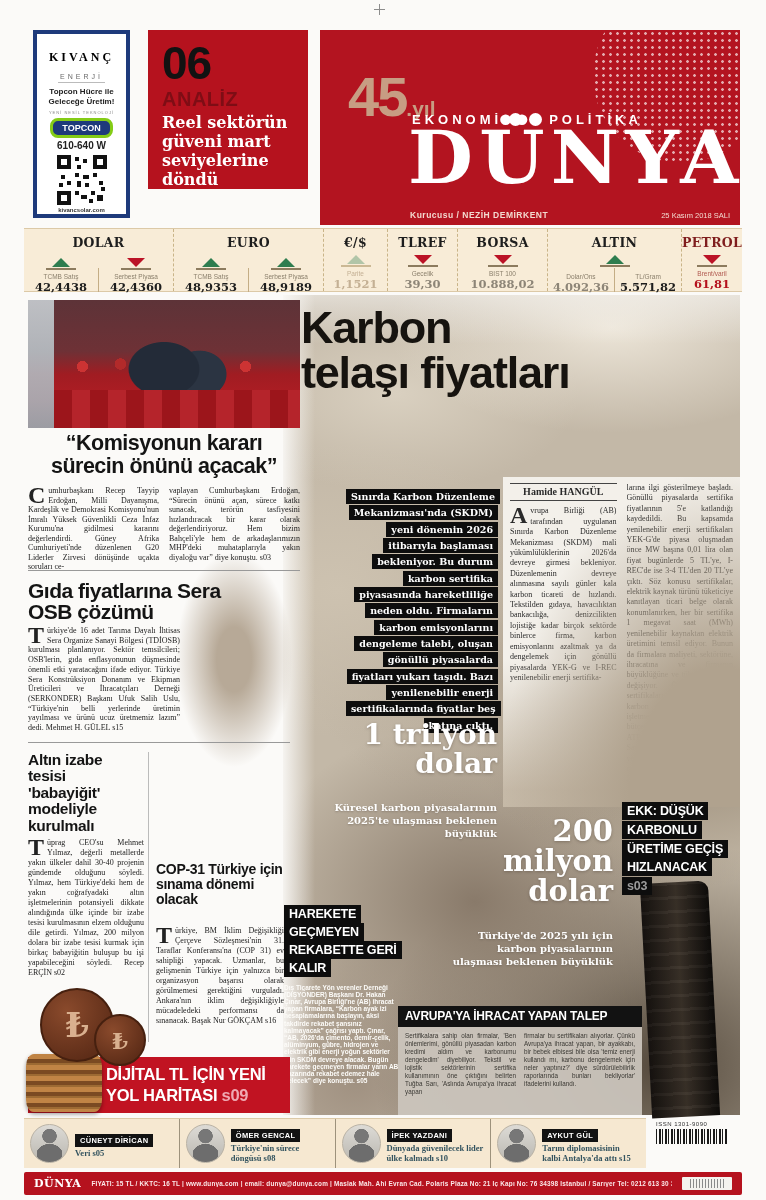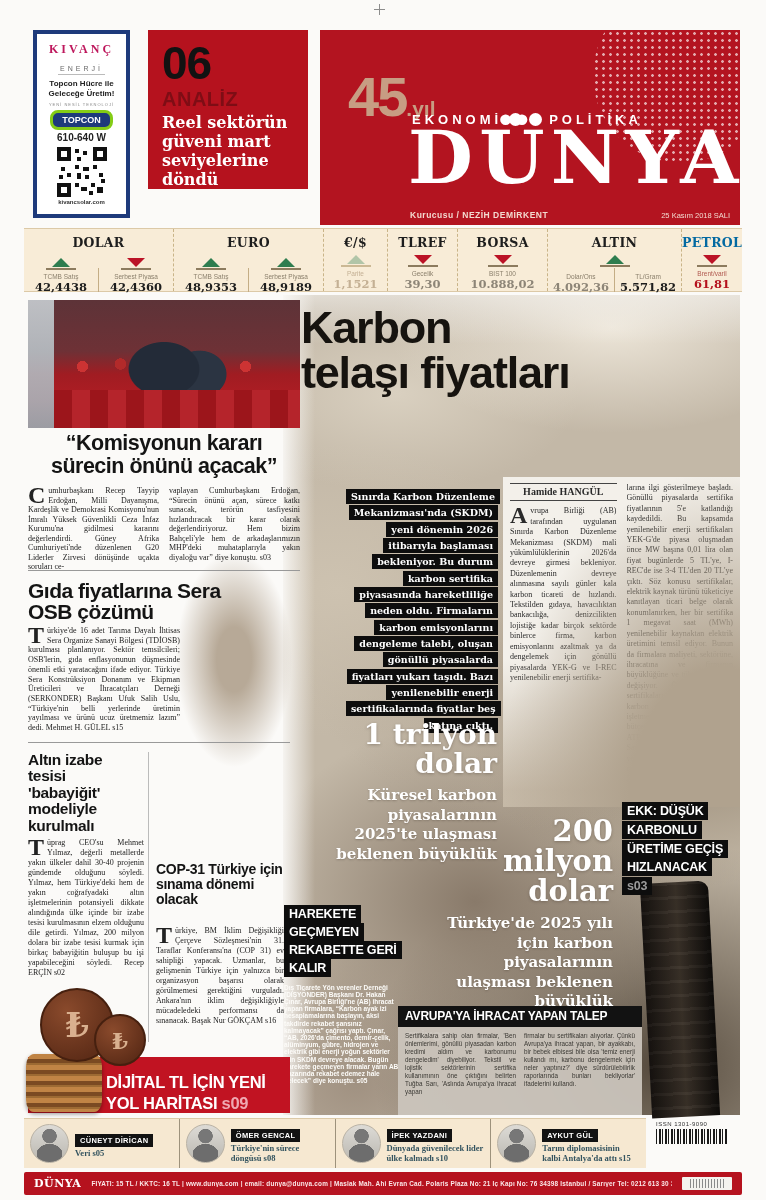--- a/index.html
+++ b/index.html
@@ -9,21 +9,21 @@
 
   
   .cross{left:374px;top:4px;width:11px;height:11px;}
   .cross:before,.cross:after{content:"";position:absolute;background:#8d8d8d;}
   .cross:before{left:5px;top:0;width:1px;height:11px;}
   .cross:after{left:0;top:5px;width:11px;height:1px;}
 
   
   .adbox{left:33px;top:30px;width:97px;height:188px;background:#fff;border:4px solid #1e3a7b;
          box-sizing:border-box;text-align:center;padding-top:8px;}
-  .ad-brand{font-family:"Liberation Serif",serif;font-size:12px;letter-spacing:3px;color:#be185d;font-weight:bold;}
+  .ad-brand{font-family:"Liberation Serif",serif;font-size:12px;letter-spacing:3px;color:#000000;font-weight:bold;margin-top:8px;}
   .ad-brand2{font-size:7px;letter-spacing:3px;color:#6a6a6a;border-bottom:1px solid #bbb;display:inline-block;padding:1px 2px 2px;margin-bottom:4px;}
   .ad-line{font-size:8px;font-weight:bold;color:#222;line-height:1.25;}
   .ad-tiny{font-size:4px;color:#888;margin:3px 0 2px;letter-spacing:1px;}
   .ad-pill{display:inline-block;background:#1e3a7b;color:#fff;font-weight:bold;font-size:9px;
            border-radius:8px;padding:2px 9px;border:3px solid #84cc16;}
   .ad-watt{font-size:10px;font-weight:bold;color:#222;margin-top:2px;}
   .ad-qr{margin:4px auto 2px;display:block;}
   .ad-url{font-size:6px;font-weight:bold;color:#333;}
 
   
@@ -113,21 +113,21 @@
                  linear-gradient(180deg,rgba(243,240,234,0) 55%,rgba(193,180,161,.9) 95%);}
 
   
   .ekk{left:622px;top:802px;width:118px;font-weight:800;font-size:12.5px;line-height:1.5;color:#fff;letter-spacing:-.2px;}
   .ekk .pg{color:#9b9b9b;font-weight:bold;}
 
   
   .stat{text-align:right;color:#fff;}
   .stat .sval{font-family:"DejaVu Serif",serif;font-weight:bold;line-height:1.04;white-space:pre-line;
               text-shadow:0 1px 3px rgba(60,50,40,.35);}
-  .stat .scap{font-family:"DejaVu Serif",serif;font-weight:bold;font-size:15px;line-height:1.3;margin-top:8px;
+  .stat .scap{font-family:"DejaVu Serif",serif;font-weight:bold;font-size:10px;line-height:1.3;margin-top:23px;
               text-shadow:0 1px 2px rgba(60,50,40,.3);}
   .stat1{left:327px;top:720px;width:170px;}
   .stat1 .sval{font-size:28px;}
   .stat2{left:445px;top:816px;width:168px;}
   .stat2 .sval{font-size:29px;}
 
   
   .harekete{left:284px;top:905px;width:130px;}
   .hk-title{font-weight:800;font-size:12.5px;line-height:1.45;color:#fff;letter-spacing:-.2px;}
   .hk-body{margin-top:6px;width:117px;font-size:6.5px;line-height:7.2px;color:#fdfcf9;font-weight:bold;text-align:left;}
@@ -171,21 +171,21 @@
            letter-spacing:-.3px;white-space:pre-line;}
   .altin-body{left:28px;top:838px;width:116px;font-family:"Liberation Serif",serif;font-size:8px;
               line-height:10px;color:#222;text-align:justify;}
   .vline{left:148px;top:752px;width:1px;height:290px;background:#bbb;}
   .h-cop{left:156px;top:862px;width:128px;font-weight:bold;font-size:14px;line-height:1.08;color:#141414;letter-spacing:-.3px;}
   .cop-body{left:156px;top:926px;width:128px;font-family:"Liberation Serif",serif;font-size:8px;
             line-height:10px;color:#222;text-align:justify;}
 
   
   .dijital{left:28px;top:1057px;width:262px;height:56px;background:#c11322;}
-  .dij-text{position:absolute;left:78px;top:15px;color:#fff;font-weight:800;font-size:16.5px;line-height:1.25;letter-spacing:-.3px;}
+  .dij-text{position:absolute;left:78px;top:7px;color:#fff;font-weight:800;font-size:16.5px;line-height:1.25;letter-spacing:-.3px;}
   .dij-text .pg{color:#efa9b2;font-weight:bold;}
   .coins{left:22px;top:988px;width:120px;height:126px;}
   .coin{position:absolute;border-radius:50%;display:flex;align-items:center;justify-content:center;
         font-family:"DejaVu Serif",serif;font-weight:bold;color:#d9b08f;
         background:radial-gradient(circle at 35% 30%,#8a4a2c,#5e2d18 75%);border:2px solid #46200f;box-sizing:border-box;}
   .coin.c1{left:18px;top:0;width:74px;height:74px;font-size:34px;}
   .coin.c2{left:72px;top:26px;width:52px;height:52px;font-size:23px;}
   .stack{position:absolute;left:4px;top:66px;width:76px;height:58px;border-radius:4px;
          background:repeating-linear-gradient(180deg,#c08445 0 5px,#7a4a22 5px 9px,#9c6a33 9px 11px);
          box-shadow:0 2px 4px rgba(0,0,0,.4);border-radius:8px/12px;}
@@ -339,21 +339,21 @@
           <div class="pval dim">4.092,36</div>
           </div>
         <div class="pdiv"></div>
         <div class="pair">
           <div class="plbl">TL/Gram</div>
           <div class="pval">5.571,82</div>
           </div>
       </div>
     </div>
     <div class="tcell" style="width:60px">
-      <div class="ttitle" style="color:#0369a1">PETROL</div>
+      <div class="ttitle" style="color:#7f1d1d">PETROL</div>
       <span class="arrwrap"><span class="arr down"></span></span>
       <div class="plbl red">Brent/varil</div>
       <div class="pval red">61,81</div>
     </div>
   </div>
 
   <div class="abs smoke"></div>
   <div class="abs smokeblob"></div>
   <div class="abs chimney"></div>
 

